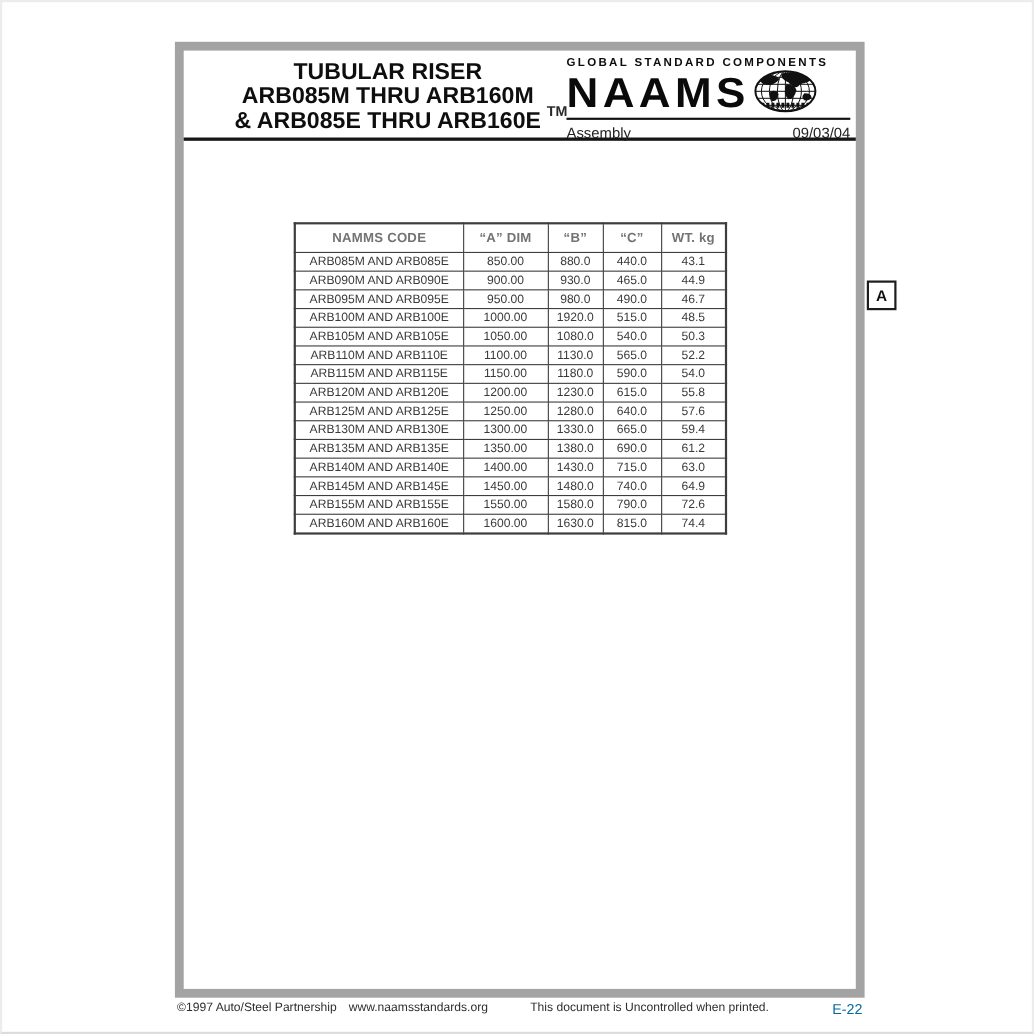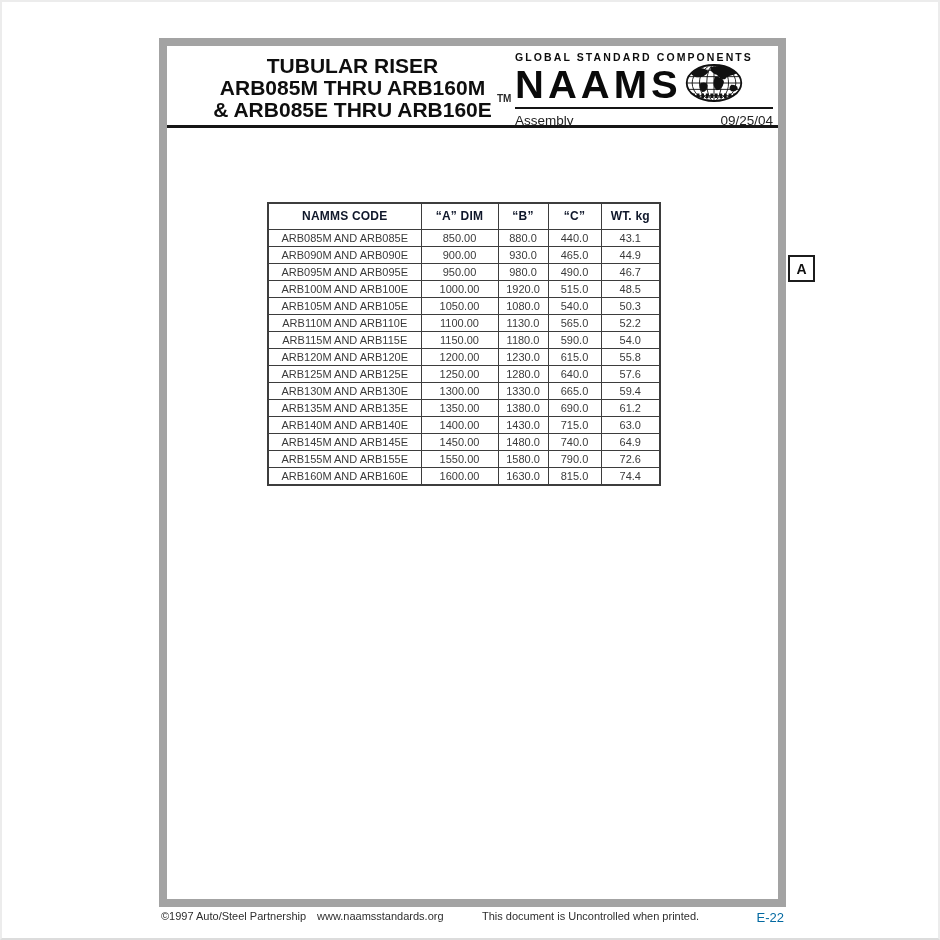--- a/index.html
+++ b/index.html
@@ -15,21 +15,21 @@
     position:absolute; left:157px; top:36px; width:627px; height:869px;
     border:8px solid #a3a3a3; background:#fff;
   }
 
   
   .header { position:relative; height:82px; border-bottom:3px solid #161616; }
   .title {
     position:absolute; left:18px; top:9px; width:335px; text-align:center;
     font-weight:bold; font-size:21px; line-height:22px; color:#0e0e0e; white-space:nowrap;
   }
-  .tm { position:absolute; left:330px; top:47px; font-size:10px; font-weight:bold; color:#2a2a2a; }
+  .tm { position:absolute; left:330px; top:47px; font-size:13px; font-weight:bold; color:#2a2a2a; }
   .logo-block { position:absolute; left:348px; top:3px; width:258px; }
   .tagline {
     font-size:10.5px; font-weight:bold; letter-spacing:2.1px; color:#0d0d0d;
     white-space:nowrap; padding-top:2px;
   }
   .naams-row { display:flex; align-items:center; height:42px; margin-top:1px; }
   .naams-name {
     display:inline-block; font-size:40px; font-weight:bold; letter-spacing:4px;
     color:#0a0a0a; white-space:nowrap; transform:scaleY(0.95); transform-origin:left center;
   }
@@ -41,21 +41,21 @@
   .main { position:relative; height:780px; }
   .spec-table {
     position:absolute; left:100px; top:74px; width:392px;
     border-collapse:collapse; table-layout:fixed; background:#fff;
     border:2px solid #3d3d3d;
   }
   .spec-table th, .spec-table td {
     border:1px solid #3d3d3d; text-align:center; vertical-align:middle;
     overflow:hidden; white-space:nowrap;
   }
-  .spec-table th { height:26px; font-size:12px; color:#0f172a; letter-spacing:0.2px; }
+  .spec-table th { height:26px; font-size:12px; color:#737373; letter-spacing:0.2px; }
   .spec-table td { height:16px; line-height:16px; font-size:11px; color:#3a3a3a; padding:0 2px; }
 
   
   .zone-marker {
     position:absolute; left:786px; top:253px; width:27px; height:27px;
     border:2px solid #1c1c1c; background:#fff;
     display:flex; align-items:center; justify-content:center;
     font-size:14px; font-weight:bold; color:#101010;
   }
 
@@ -113,21 +113,21 @@
                 <path d="M34,16 q9,0 10,6 q-2,9 -8,9 q-6,-5 -2,-15 Z"></path>
                 <path d="M52,25 q7,0 7,4 q-2,4 -7,3 q-4,-3 0,-7 Z"></path>
                 <line x1="4" y1="37" x2="62" y2="37" stroke="#111" stroke-width="5" stroke-dasharray="3,2"></line>
               </g>
             </svg>
           </span>
         </div>
         <div class="logo-rule"></div>
         <div class="logo-sub">
           <span>Assembly</span>
-          <span>09/25/04</span>
+          <span>09/03/04</span>
         </div>
       </div>
     </div>
 
     <div class="main">
       <table class="spec-table">
         <colgroup>
           <col style="width:153px">
             <col style="width:77px">
             <col style="width:50px">

